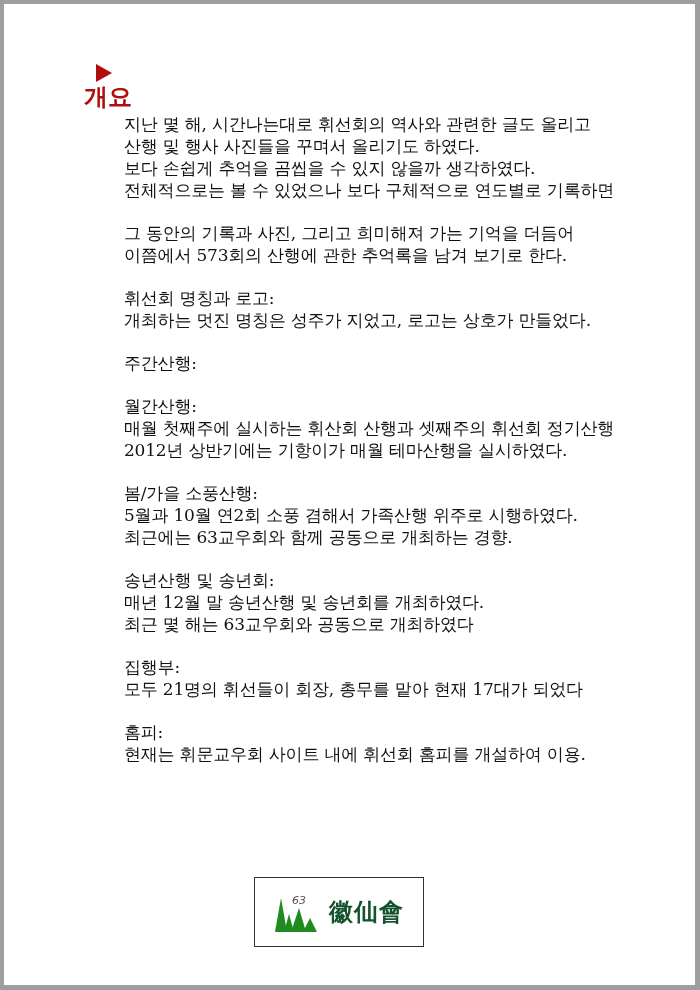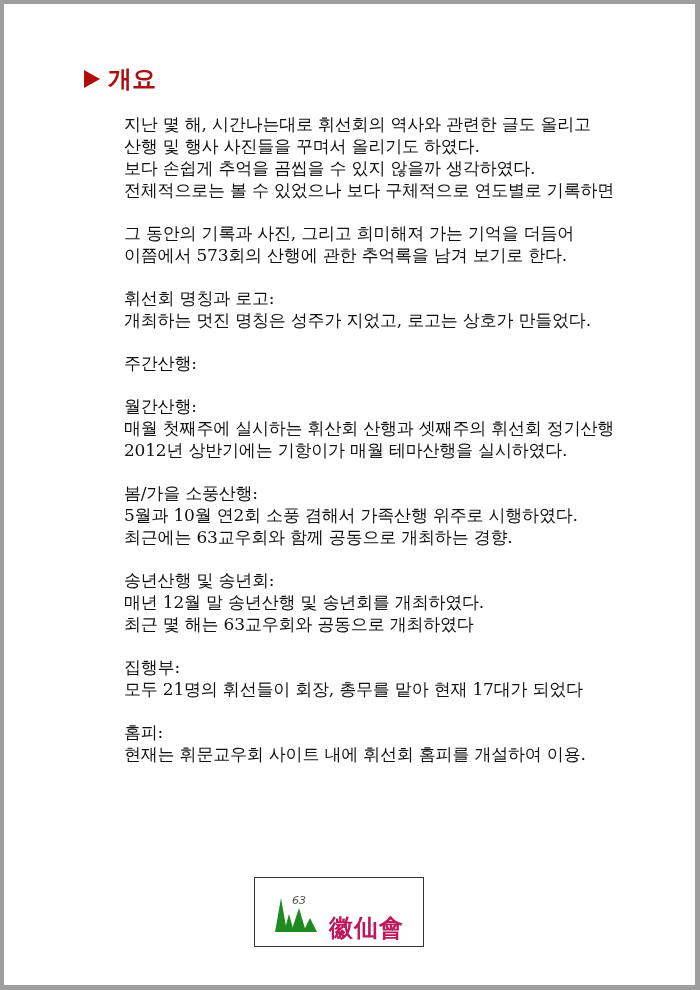--- a/index.html
+++ b/index.html
@@ -25,20 +25,21 @@
       position: absolute;
       left: 80px;
       top: 60px;
       display: flex;
       align-items: center;
       color: #b00d0d;
       font-family: "DejaVu Serif", serif;
       font-weight: bold;
       font-size: 24px;
       line-height: 30px;
+      flex-direction: column;
     }
     .heading .tri {
       display: inline-block;
       width: 0;
       height: 0;
       border-top: 9px solid transparent;
       border-bottom: 9px solid transparent;
       border-left: 16px solid #b00d0d;
       margin-right: 8px;
     }
@@ -76,23 +77,22 @@
       left: 20px;
       top: 14px;
     }
     .logo-text {
       position: absolute;
       left: 74px;
       top: 18px;
       font-family: "DejaVu Serif", serif;
       font-weight: bold;
       font-size: 24px;
-      color: #be185d;
+      color: #14532d;
       letter-spacing: 1px;
-      margin-top: 16px;
     }
   </style>
 </head>
 <body>
 
 <div class="page">
 
   <div class="heading">
     <span class="tri"></span>
     <span>개요</span>

